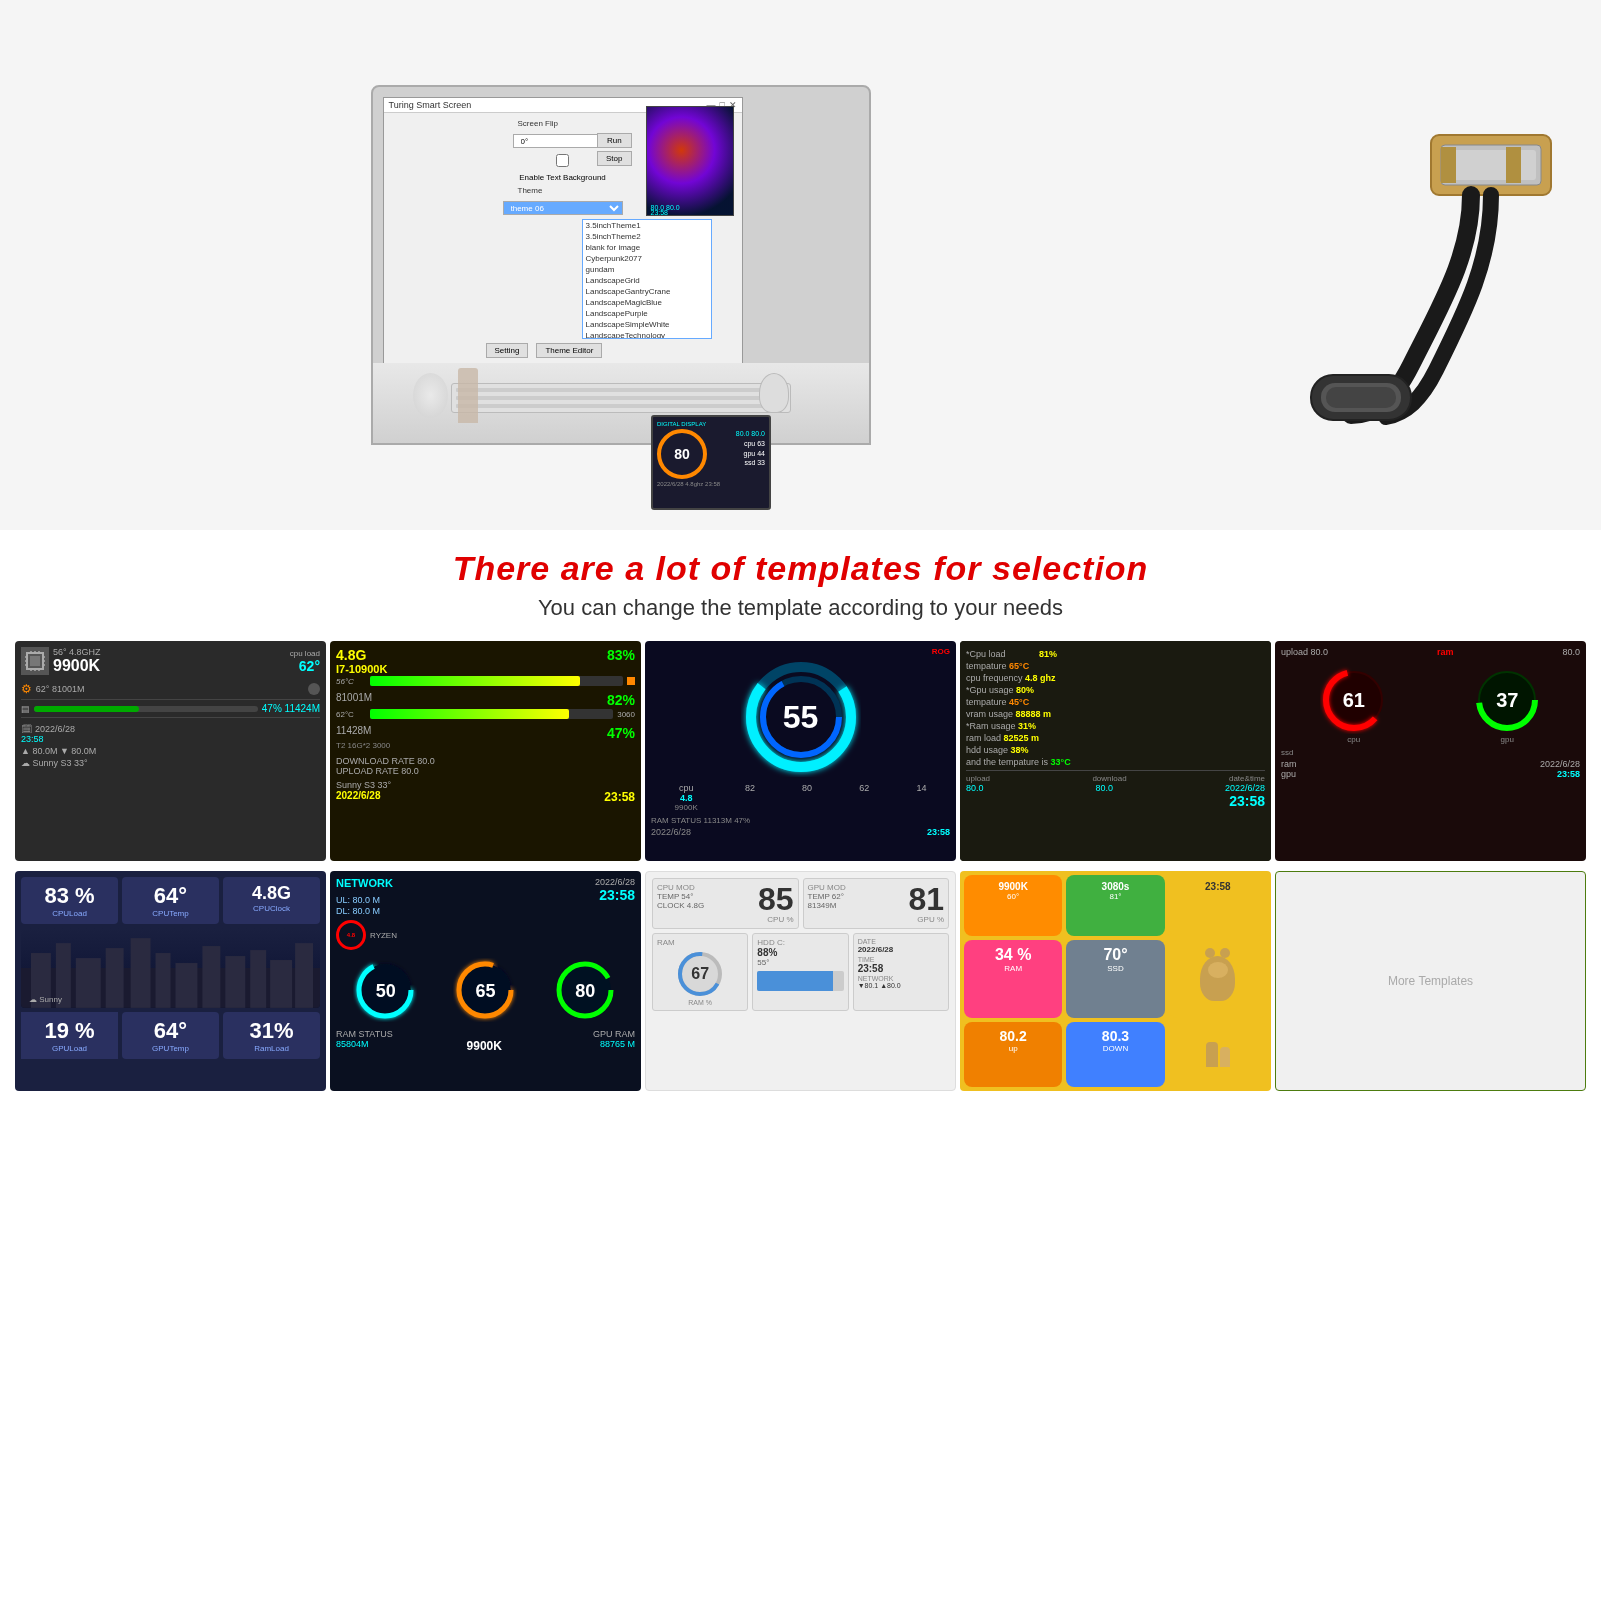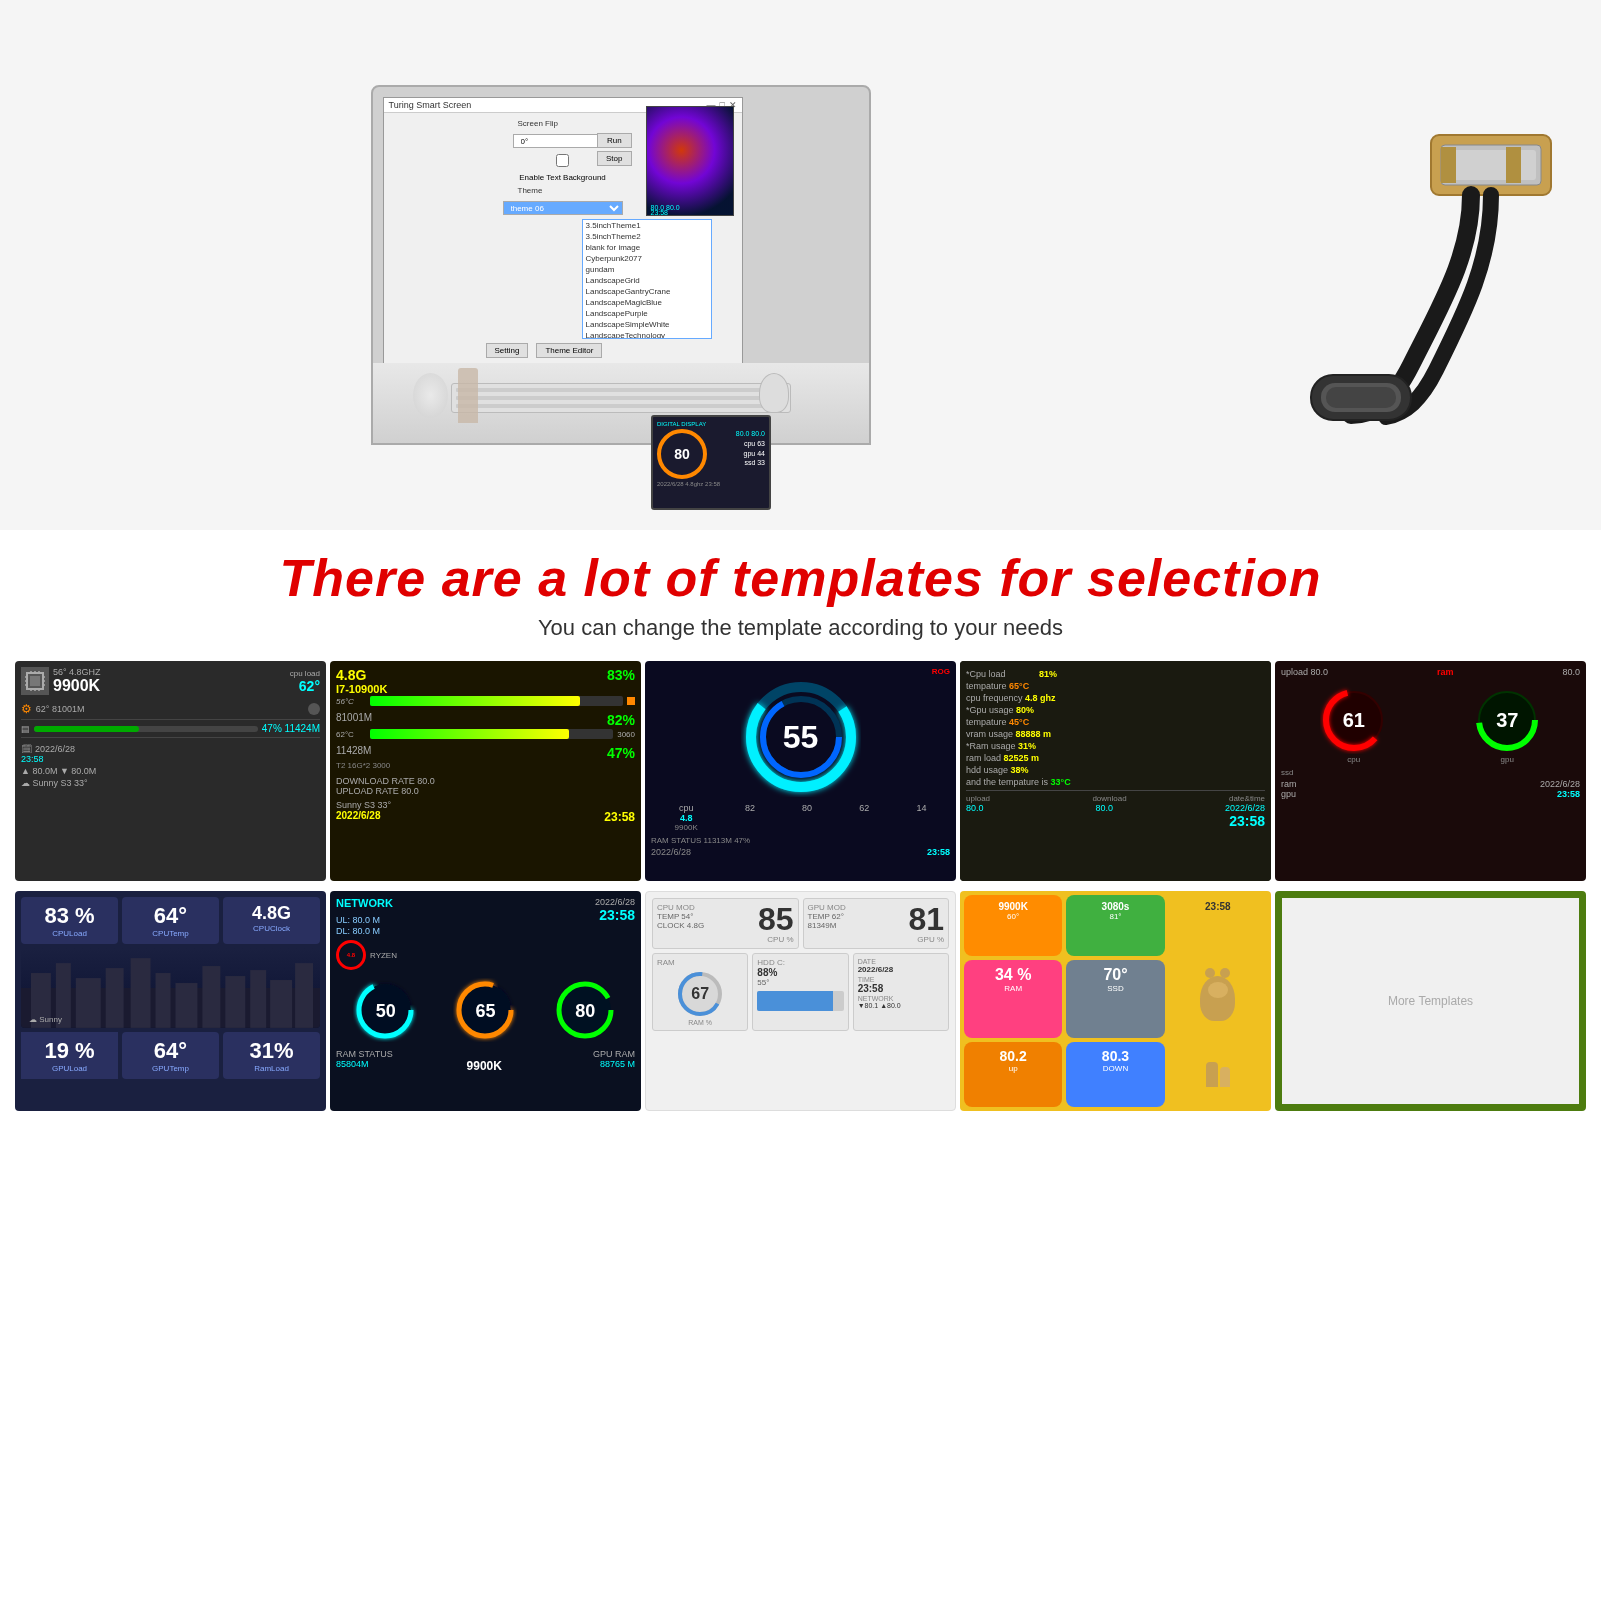--- a/index.html
+++ b/index.html
@@ -124,21 +124,21 @@
     }
 
     
     .headline-section {
       text-align: center;
       padding: 20px 10px 10px;
       background: #fff;
     }
 
     .headline-main {
-      font-size: 52px;
+      font-size: 34px;
       font-weight: 900;
       color: #e00000;
       font-style: italic;
       letter-spacing: 1px;
       line-height: 1.1;
     }
 
     .headline-sub {
       font-size: 22px;
       color: #333;
@@ -887,19 +887,19 @@
 
           <div style="display:flex;gap:2px;align-items:flex-end;">
             <div style="width:12px;height:25px;background:#c8a050;border-radius:4px 4px 0 0;"></div>
             <div style="width:10px;height:20px;background:#d8b060;border-radius:4px 4px 0 0;"></div>
           </div>
         </div>
       </div>
     </div>
   </div>
 
-  <div class="tmpl-card" style="background:#f0f0f0;border:7px solid #4d7c0f;">
+  <div class="tmpl-card" style="background:#f0f0f0;border:1px solid #4d7c0f;">
     <div style="width:100%;height:100%;display:flex;align-items:center;justify-content:center;color:#aaa;font-size:12px;">
       More Templates
     </div>
   </div>
 
 </div>
 
 </body></html>

